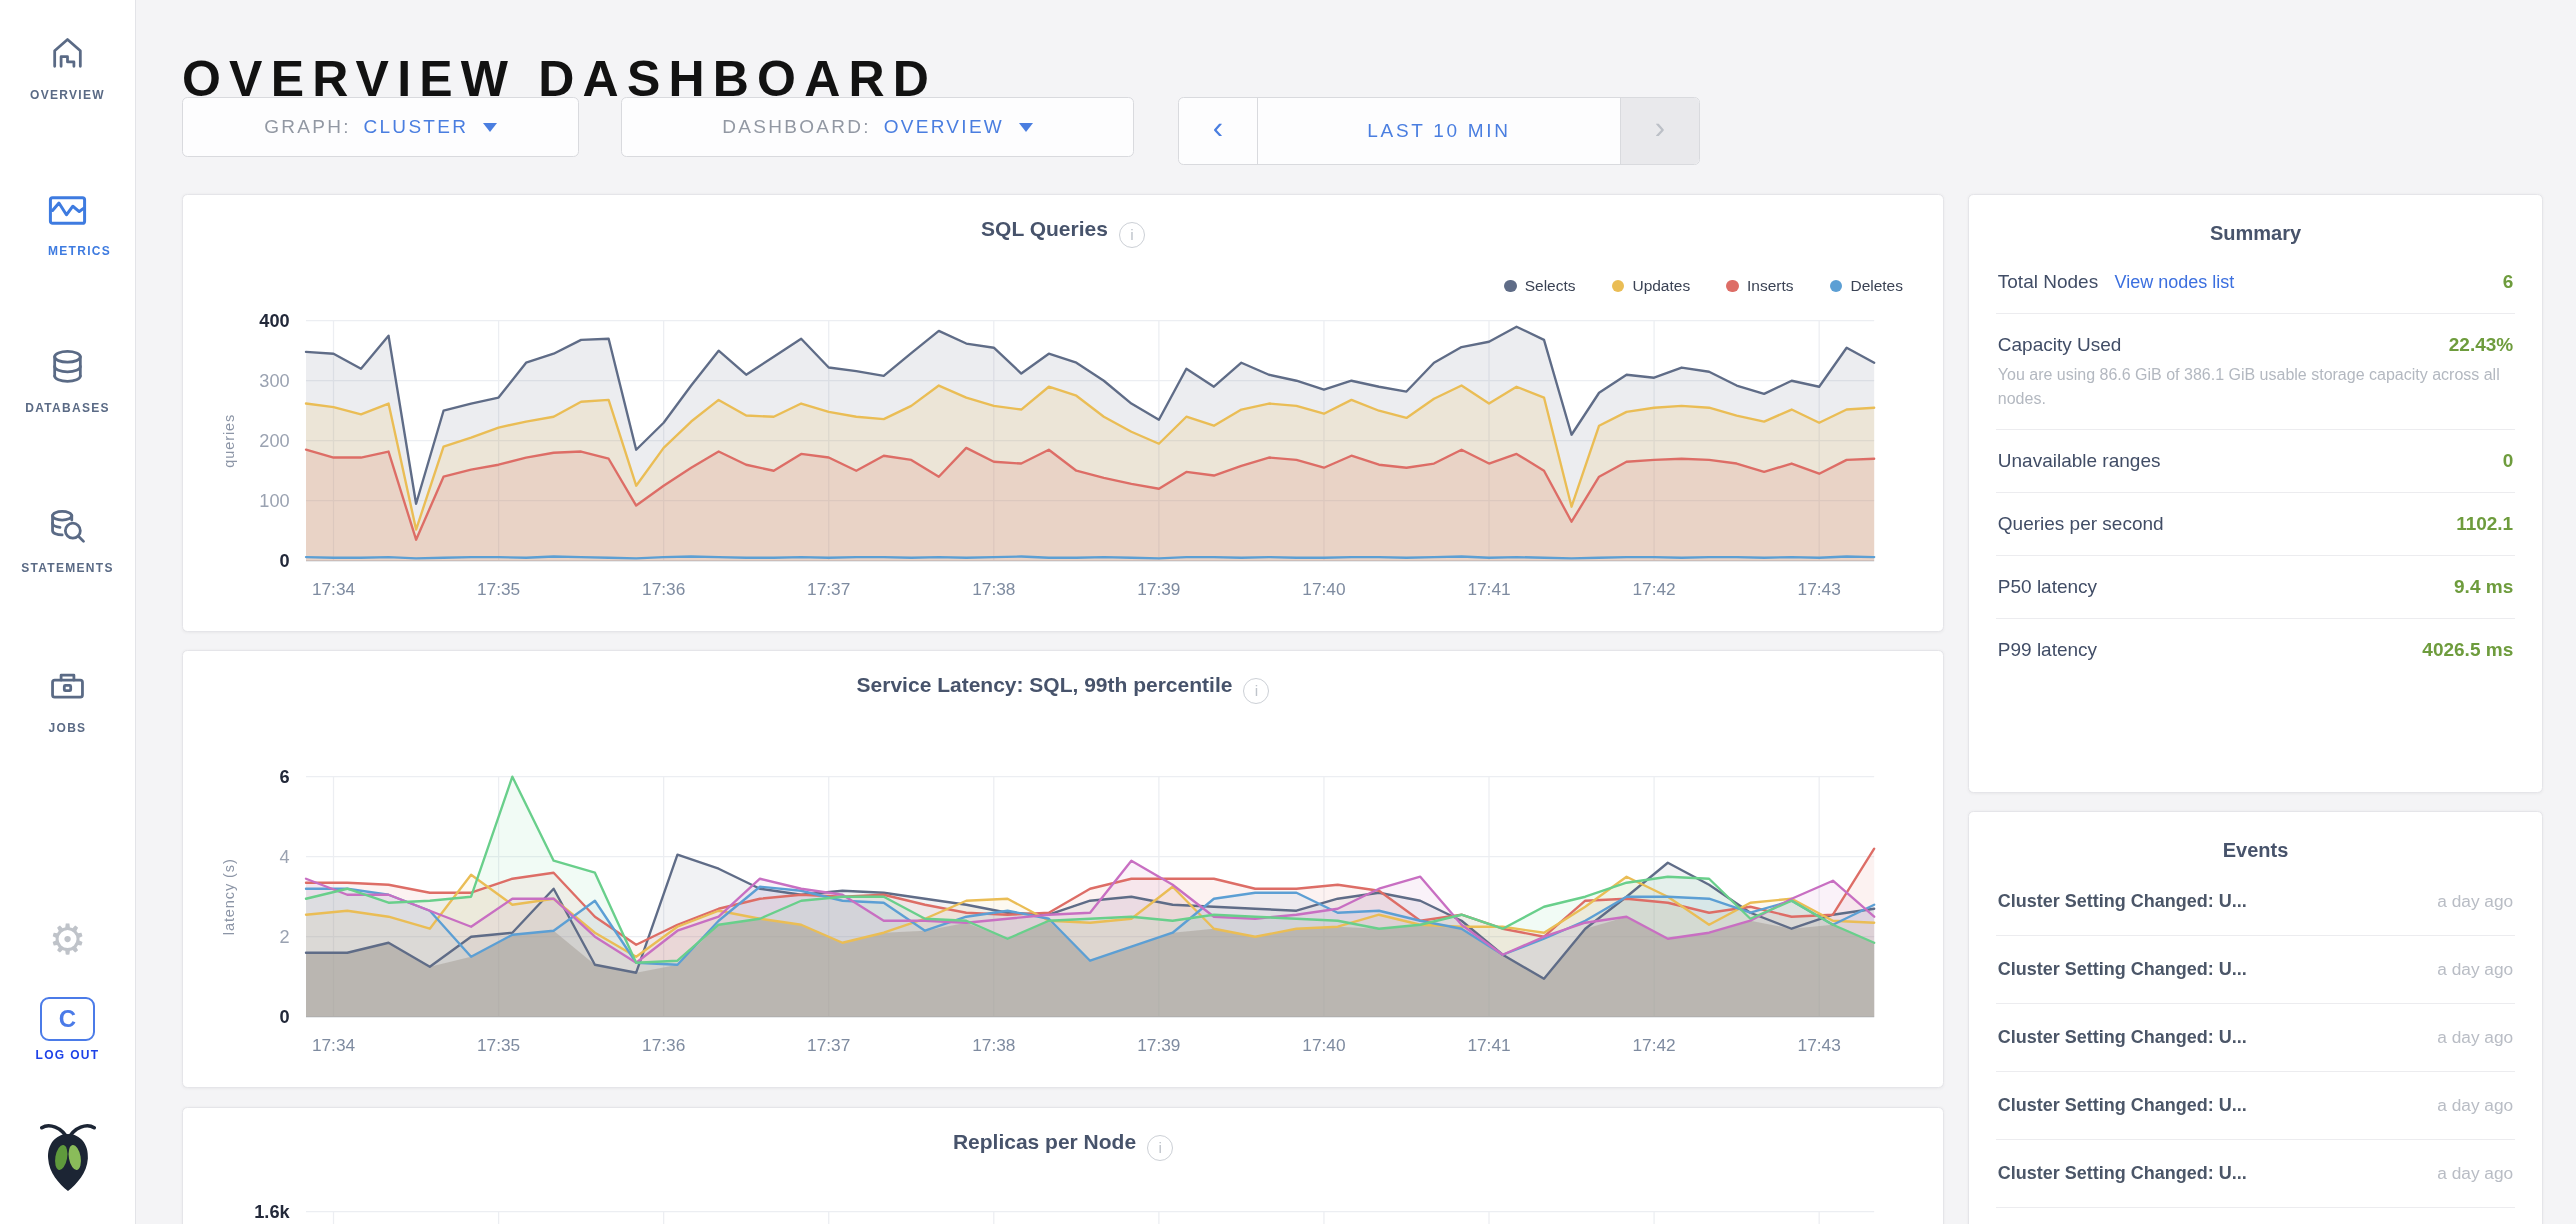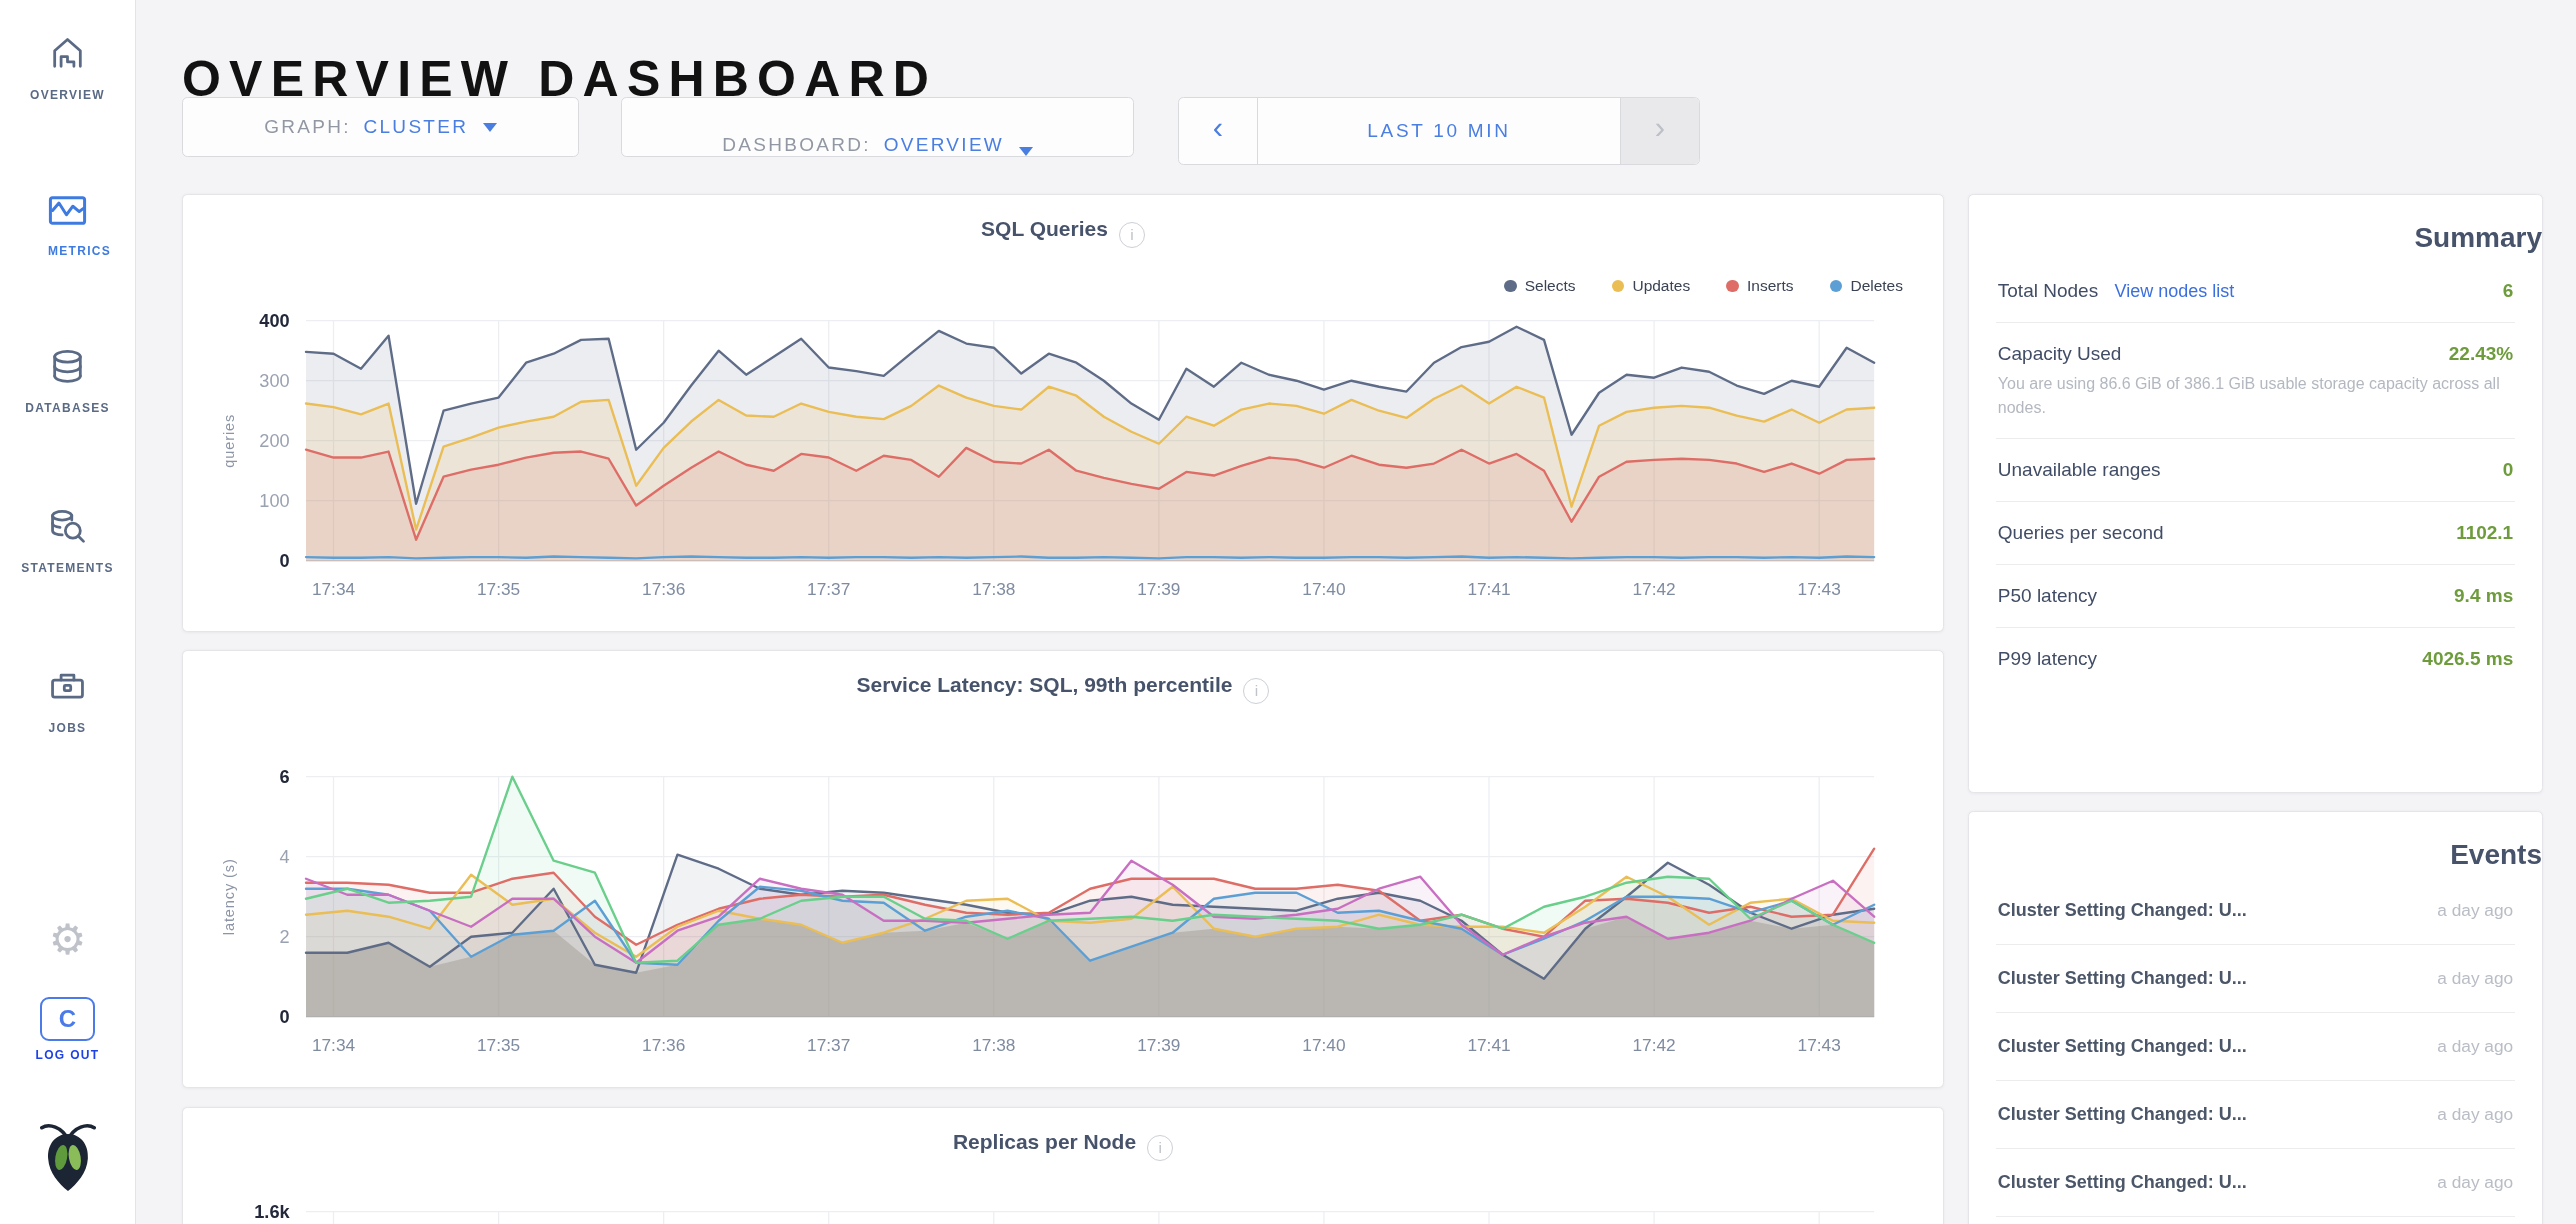--- a/index.html
+++ b/index.html
@@ -37,21 +37,21 @@
     font-size:21px;font-weight:700;color:#47536b;}
   .info{display:inline-block;width:24px;height:24px;border:1.8px solid #ccd0d6;border-radius:50%;
     color:#bfc4cb;font-size:15.5px;line-height:24px;font-weight:400;text-align:center;
     vertical-align:-3.6px;margin-left:11px;cursor:pointer;}
   .legend{position:absolute;right:40px;top:82px;display:flex;gap:36px;align-items:center;}
   .legend-item{display:flex;align-items:center;gap:8.2px;font-size:15.5px;color:#3a4254;}
   .dot{width:12.7px;height:12.7px;border-radius:50%;}
   svg.chart{position:absolute;left:27px;top:113px;}
   svg{font-family:"Liberation Sans",sans-serif;}
   
-  .panel-title{text-align:right;font-size:28px;font-weight:700;color:#47536b;
+  .panel-title{text-align:center;font-size:20px;font-weight:700;color:#47536b;
     padding-top:27px;padding-bottom:5.5px;}
   .sum-row{margin:0 27px;padding:20px 1.8px;border-bottom:0.9px solid #ececef;
     display:flex;align-items:baseline;}
   .sum-row:last-child{border-bottom:none;}
   .sum-label{font-size:19px;color:#414d66;}
   .sum-link{font-size:18px;color:#3b6fdf;margin-left:16.4px;cursor:pointer;}
   .sum-value{margin-left:auto;font-size:19px;font-weight:700;color:#6e9c3d;}
   .sum-note{margin:0 27px;margin-top:-12.7px;padding:0 1.8px 18px 1.8px;font-size:16px;
     line-height:1.5;color:#b3b8c0;border-bottom:0.9px solid #ececef;}
   .ev-row{margin:0 27px;padding:23px 1.8px;border-bottom:0.9px solid #ececef;
@@ -146,21 +146,21 @@
 </nav>
 
 <h1 id="page-title">OVERVIEW DASHBOARD</h1>
 
 <div class="ctrl-box" style="left:182px;width:397px;">
   <span class="ctrl-label">GRAPH:</span>
   <span class="ctrl-value">CLUSTER</span>
   <span class="caret"></span>
 </div>
 
-<div class="ctrl-box" style="left:621px;width:513px;align-items:flex-end;">
+<div class="ctrl-box" style="left:621px;width:513px;">
   <span class="ctrl-label">DASHBOARD:</span>
   <span class="ctrl-value">OVERVIEW</span>
   <span class="caret"></span>
 </div>
 
 <div id="timenav">
   <div class="tn-seg" id="tn-prev">‹</div>
   <div class="tn-seg" id="tn-label">LAST 10 MIN</div>
   <div class="tn-seg" id="tn-next">›</div>
 </div>

